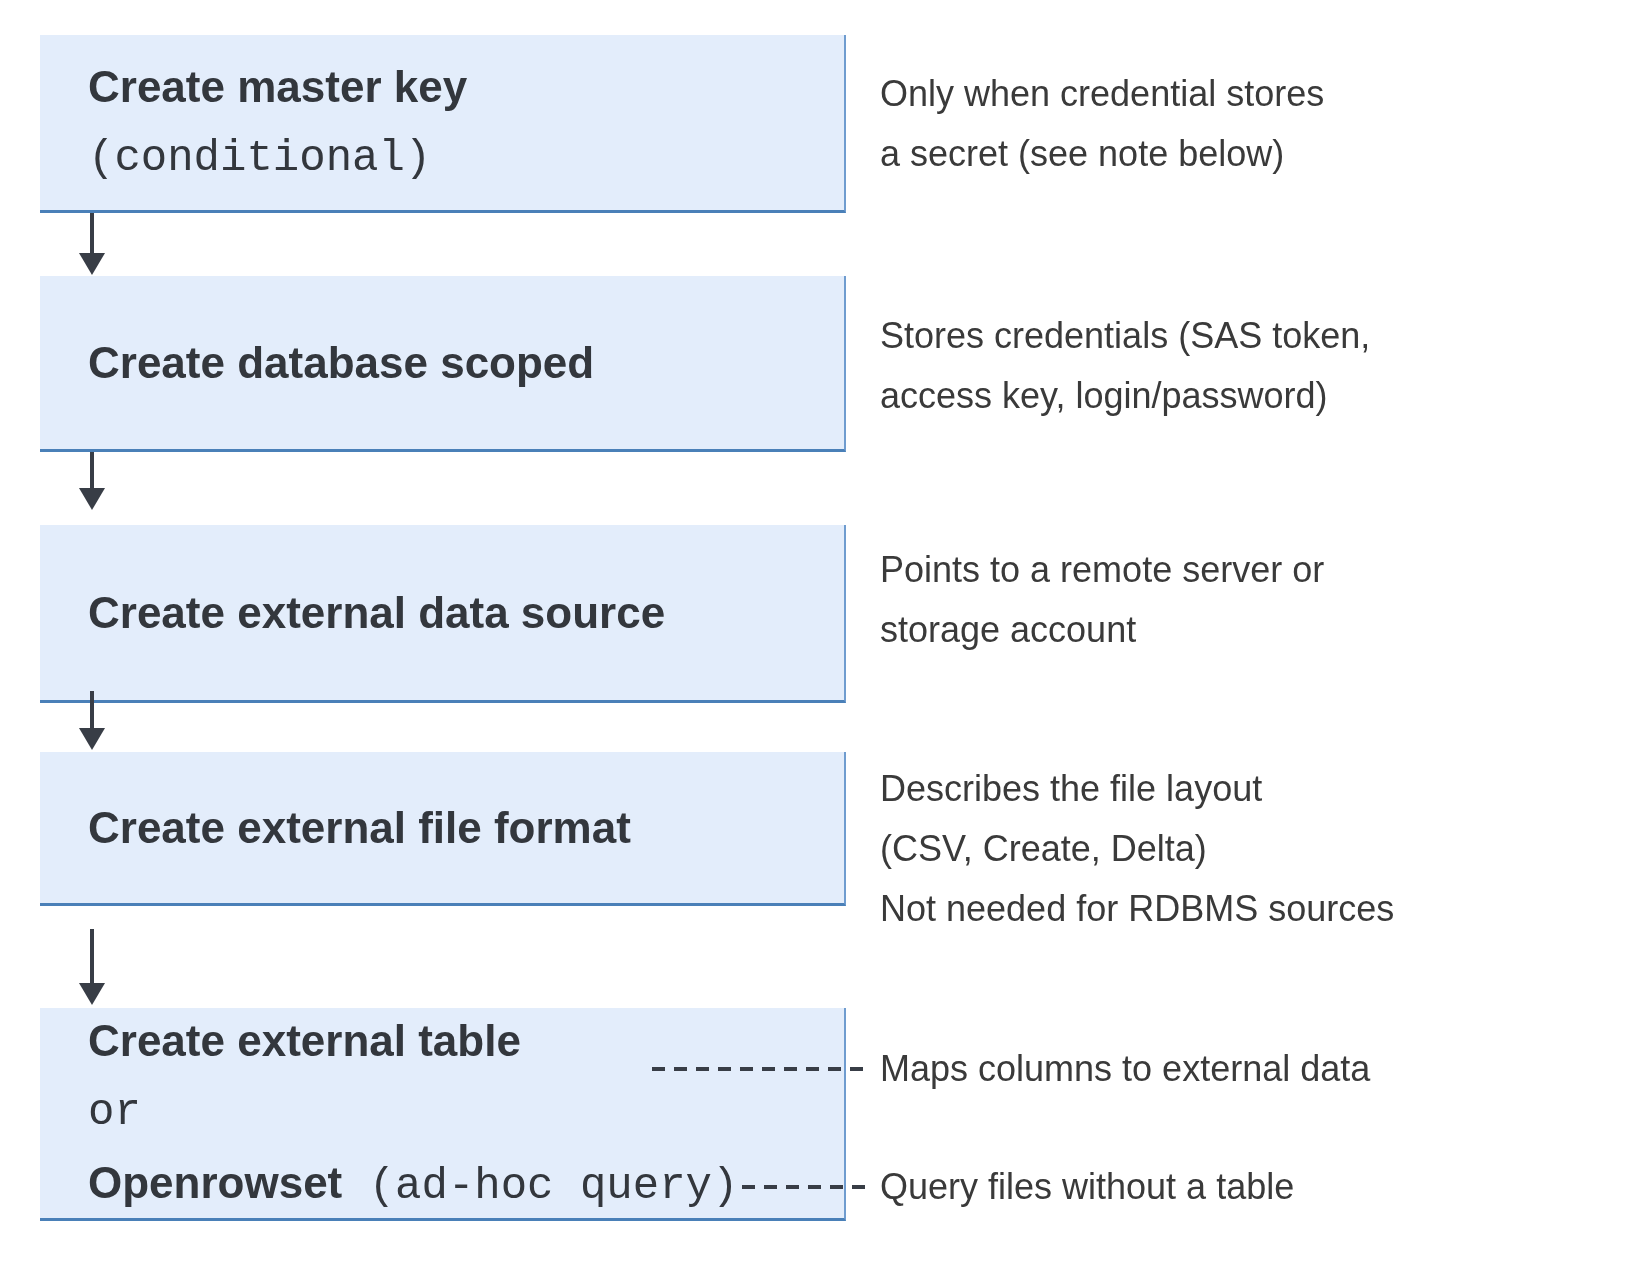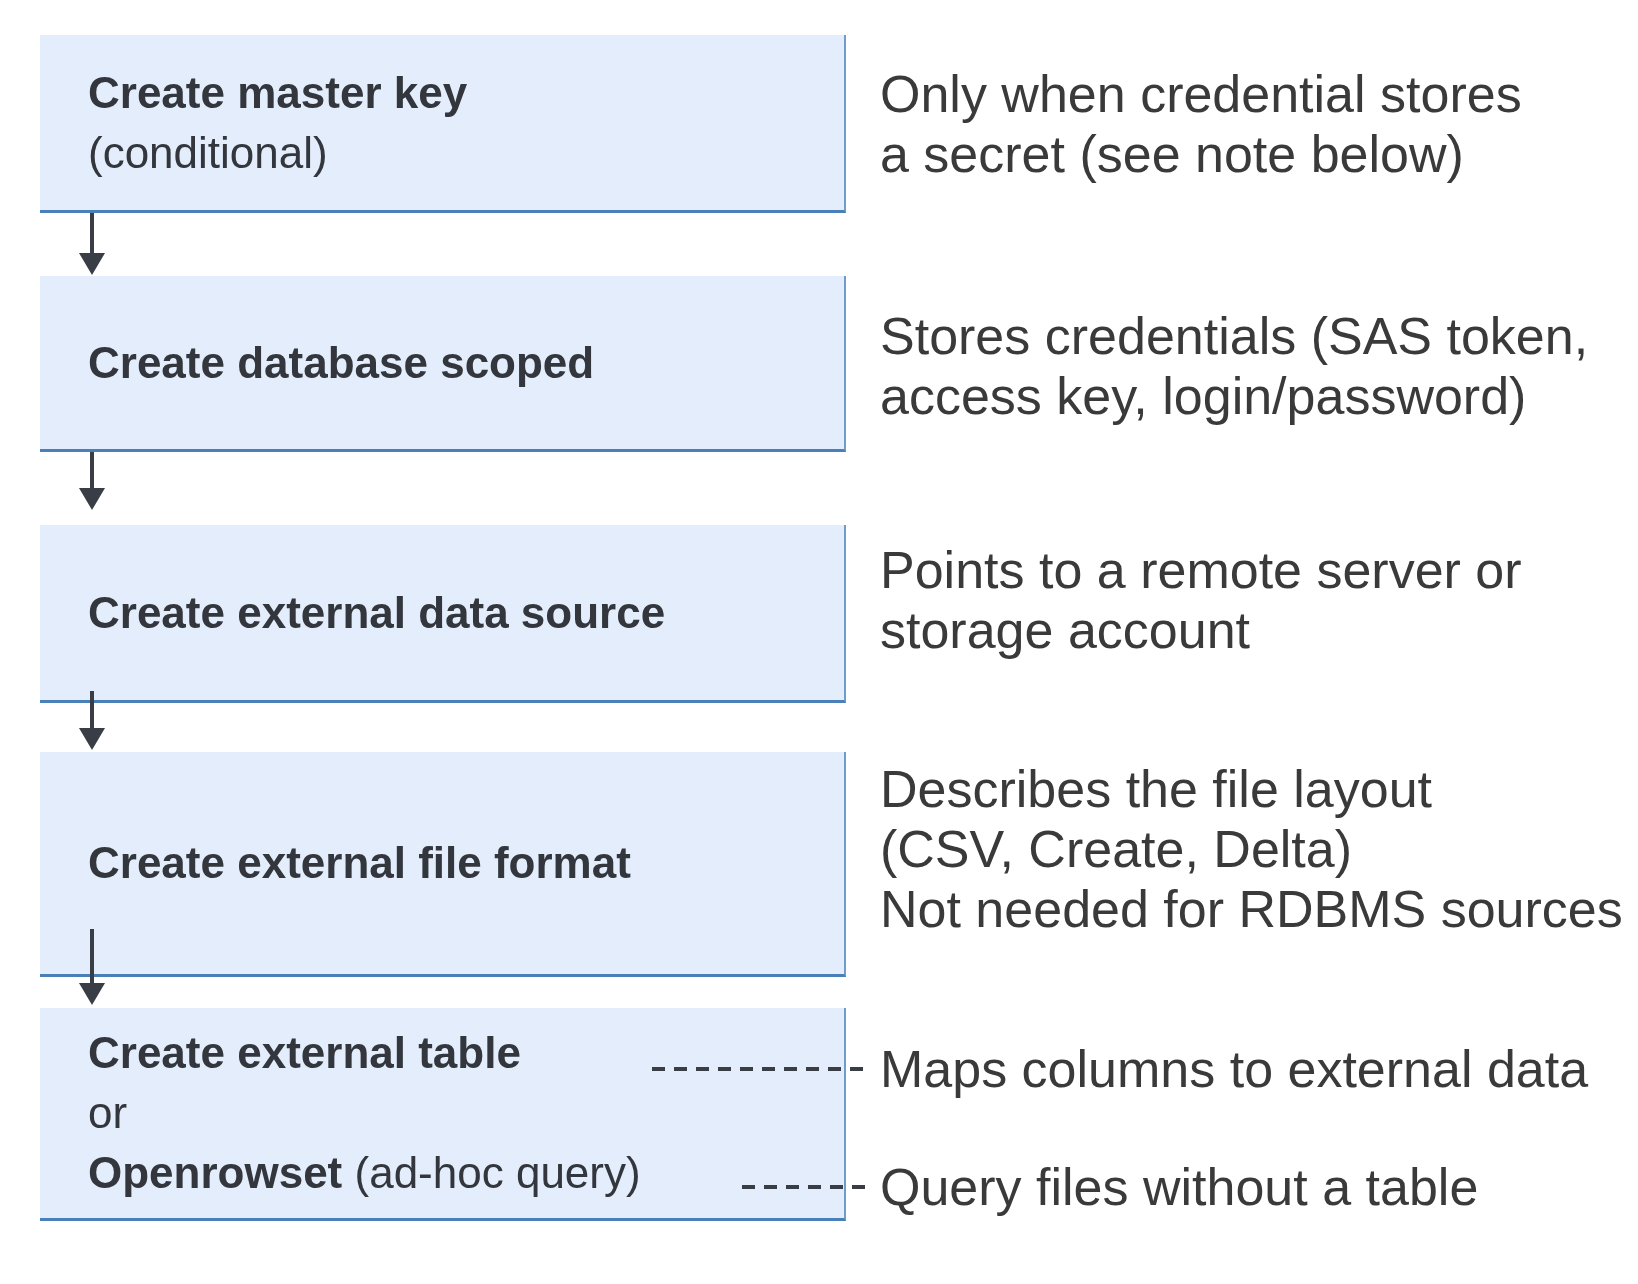--- a/index.html
+++ b/index.html
@@ -24,27 +24,28 @@
     background: var(--box-fill);
     border-right: 2px solid var(--border-right-color);
     border-bottom: 3px solid var(--border-bottom-color);
     display: flex;
     flex-direction: column;
     justify-content: center;
     padding-left: 48px;
     font-size: 44px;
     line-height: 60px;
     color: var(--box-text);
+    gap: 11px;
   }
   .flow-box .b { font-weight: 700; }
-  .flow-box .r { font-weight: 400; }
+  .flow-box .r { font-weight: 400; font-family: Liberation Mono, monospace; }
   #box-master-key        { top: 35px;   height: 178px; }
   #box-scoped-credential { top: 276px;  height: 176px; }
   #box-data-source       { top: 513px;  height: 178px; margin-top: 12px; }
-  #box-file-format       { top: 752px;  height: 225px; }
+  #box-file-format       { top: 752px;  height: 154px; }
   #box-external-table    { top: 1008px; height: 213px; }
 
   
   .arrow-stem {
     position: absolute;
     left: 90px;
     width: 4px;
     background: var(--arrow-color);
   }
   .arrow-head {
@@ -58,21 +59,21 @@
   }
   #stem-1 { top: 213px; height: 42px; }  #head-1 { top: 253px; }
   #stem-2 { top: 452px; height: 38px; }  #head-2 { top: 488px; }
   #stem-3 { top: 691px; height: 39px; }  #head-3 { top: 728px; }
   #stem-4 { top: 929px; height: 56px; }  #head-4 { top: 983px; }
 
   
   .note {
     position: absolute;
     left: 880px;
-    font-size: 52px;
+    font-size: 36px;
     line-height: 60px;
     font-weight: 400;
     color: var(--note-text);
     white-space: nowrap;
   }
   #note-master-key        { top: 64px;  }
   #note-scoped-credential { top: 306px; }
   #note-data-source       { top: 540px; }
   #note-file-format       { top: 759px; }
   #note-maps-columns      { top: 1039px; }

